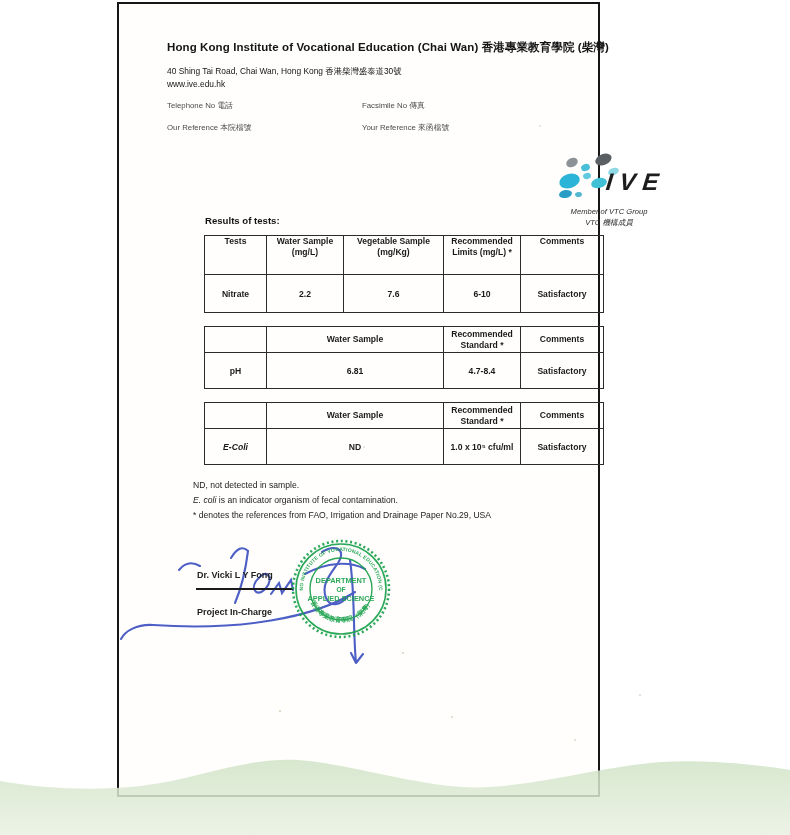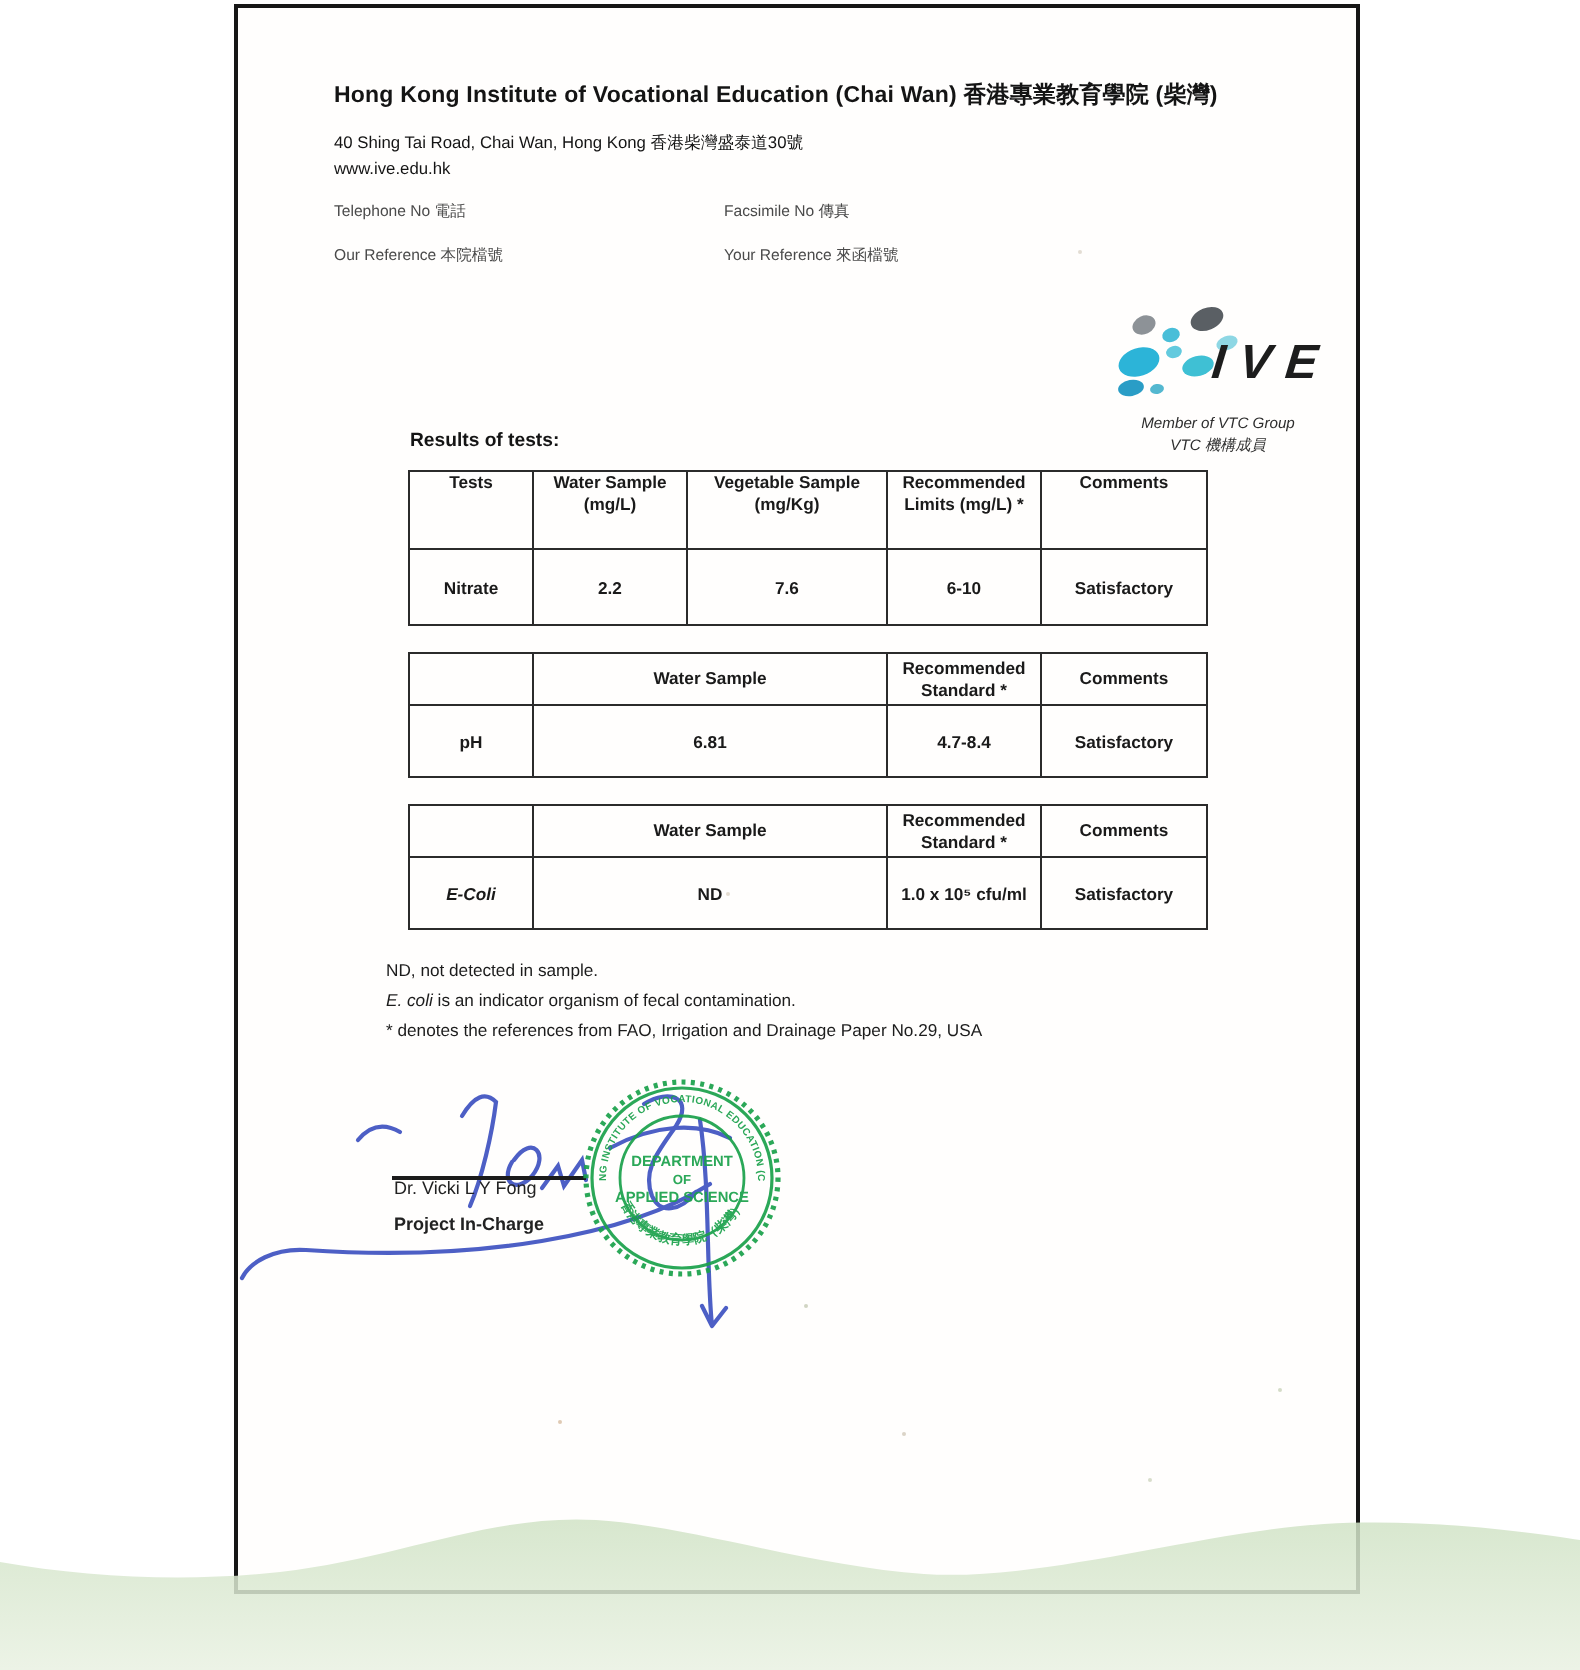--- a/index.html
+++ b/index.html
@@ -1,20 +1,20 @@
 <!DOCTYPE html>
 <html><head>
 <meta charset="utf-8">
 <style>
   html,body{margin:0;padding:0;}
   body{font-family:"Liberation Sans",sans-serif;background:#ffffff;}
   .canvas{position:relative;width:790px;height:835px;background:#ffffff;overflow:hidden;}
 
   
-  .doc{position:absolute;left:117px;top:2px;width:563px;height:795px;
+  .doc{position:absolute;left:117px;top:2px;width:483px;height:795px;
        box-sizing:border-box;background:#fffefd;border:2px solid #161616;}
 
   .t{position:absolute;white-space:nowrap;color:#141414;}
 
   .title{left:48px;top:36px;font-size:11.5px;font-weight:bold;letter-spacing:.1px;}
   .addr{left:48px;top:62px;font-size:8.4px;}
   .www{left:48px;top:75px;font-size:8.4px;text-align:right;}
   .lbl{font-size:7.8px;color:#4a4a4a;}
   .tel{left:48px;top:96px;} .fax{left:243px;top:96px;}
   .ourref{left:48px;top:118px;} .yourref{left:243px;top:118px;}
@@ -39,21 +39,21 @@
   .tbl1 td{height:37px;vertical-align:middle;}
   .tbl2 th,.tbl3 th{height:25px;vertical-align:middle;line-height:10.5px;}
   .tbl2 td,.tbl3 td{height:35px;vertical-align:middle;}
   .italic{font-style:italic;}
 
   .notes{position:absolute;left:74px;top:474px;font-size:8.6px;color:#1c1c1c;line-height:15px;white-space:nowrap;}
 
   
   .sig-svg{position:absolute;left:0;top:528px;pointer-events:none;}
   .sig-line{position:absolute;left:77px;top:584px;width:97px;height:1.5px;background:#1b1b1b;}
-  .sig-name{left:78px;top:585px;font-size:9px;font-weight:normal;color:#222;}
+  .sig-name{left:78px;top:566px;font-size:9px;font-weight:bold;color:#222;}
   .sig-title{left:78px;top:603px;font-size:9px;font-weight:bold;color:#222;}
   .stamp-svg{position:absolute;left:170px;top:533px;opacity:.92;}
 
   
   .sp{position:absolute;width:2px;height:2px;border-radius:50%;opacity:.45;}
 
   
   .wave{position:absolute;left:0;top:0;pointer-events:none;}
 </style>
 </head>

